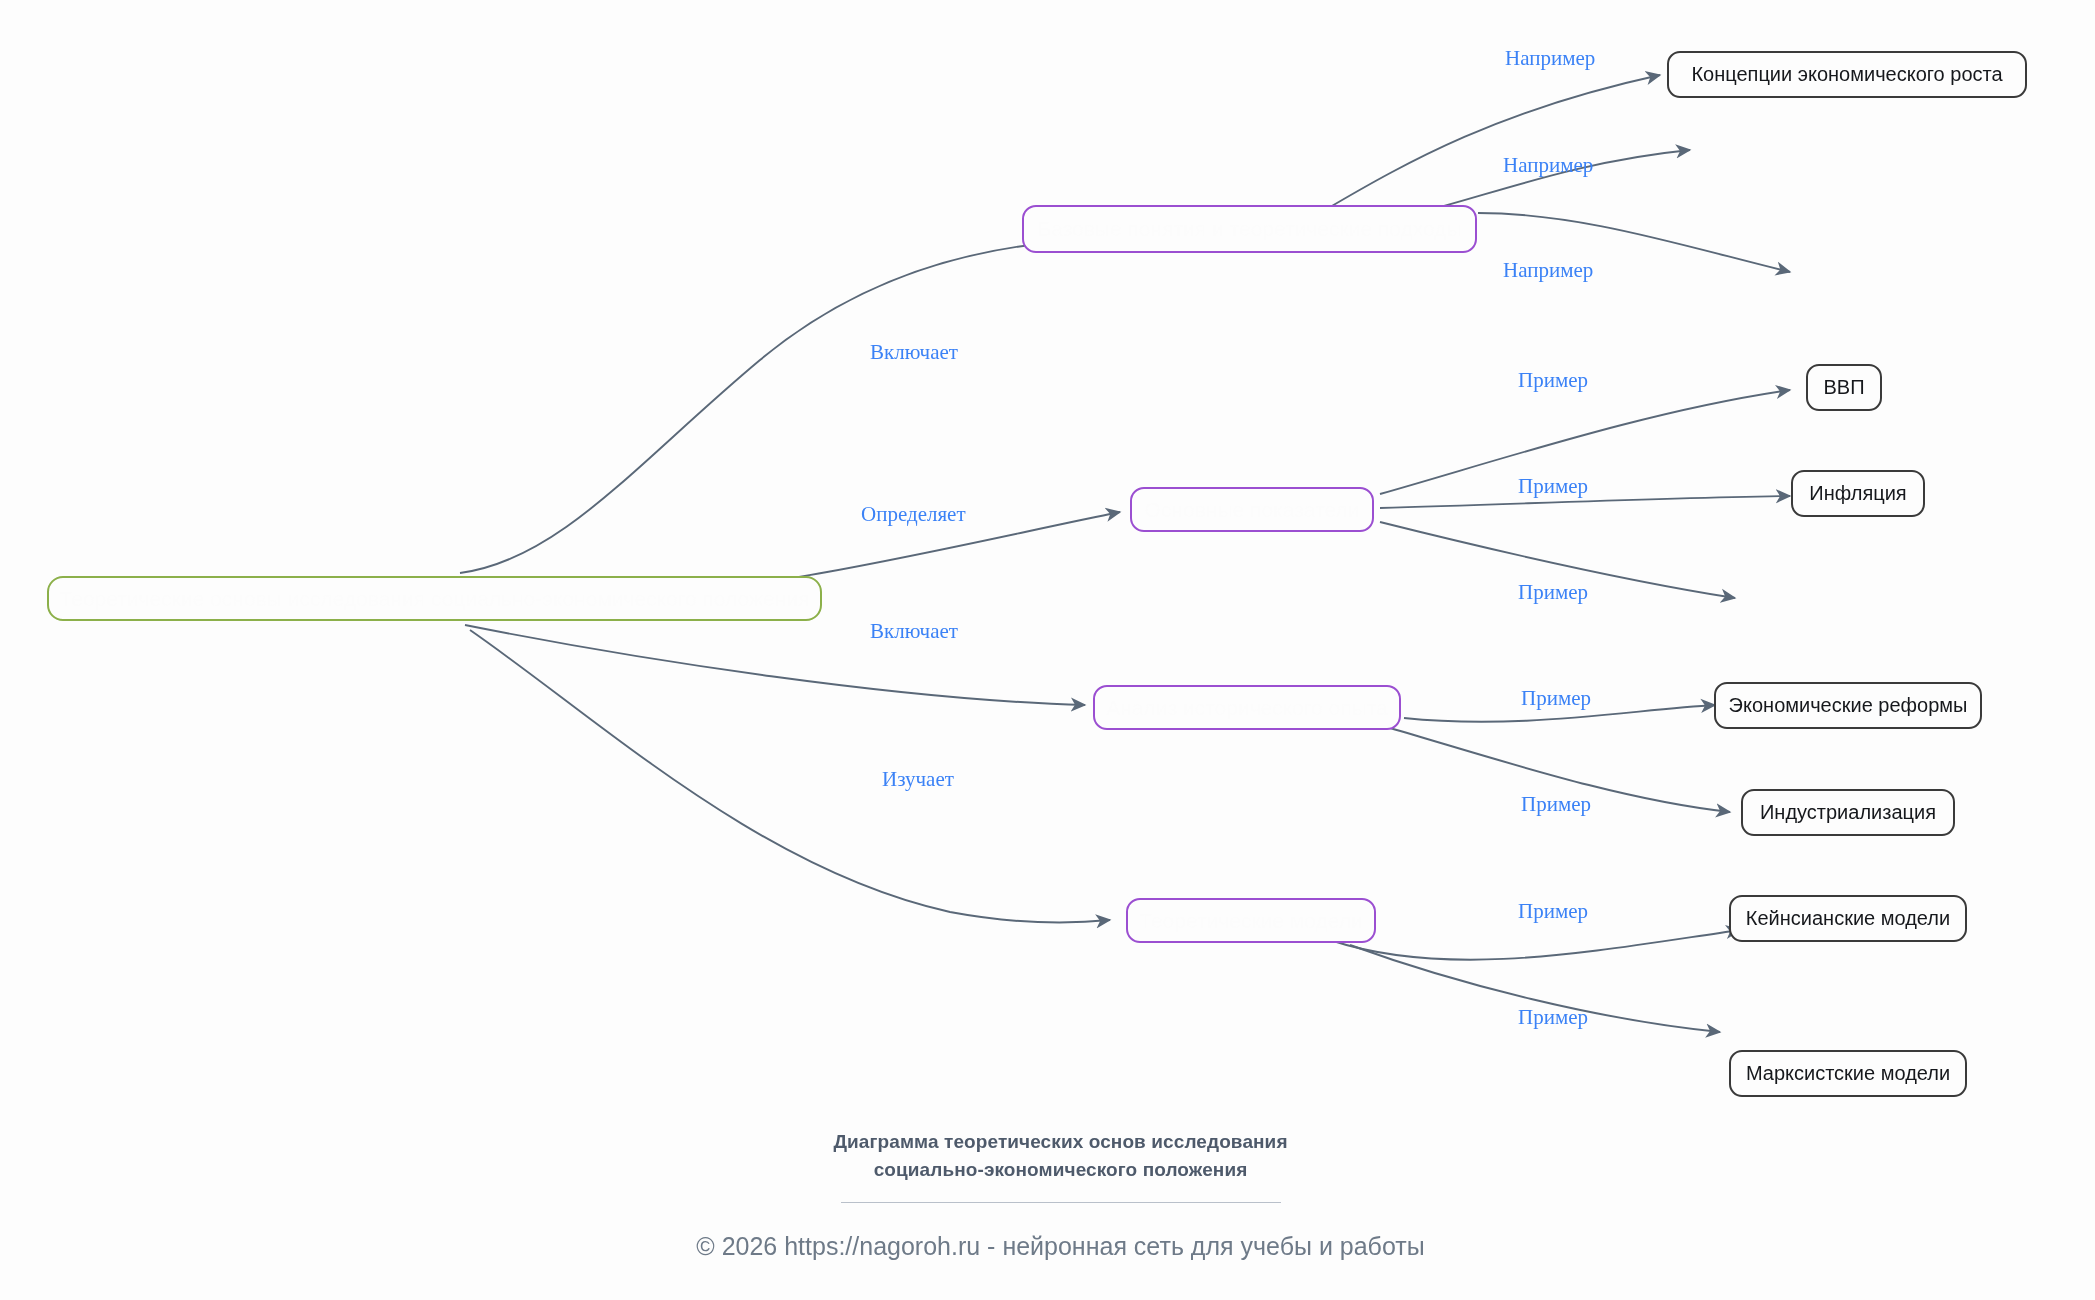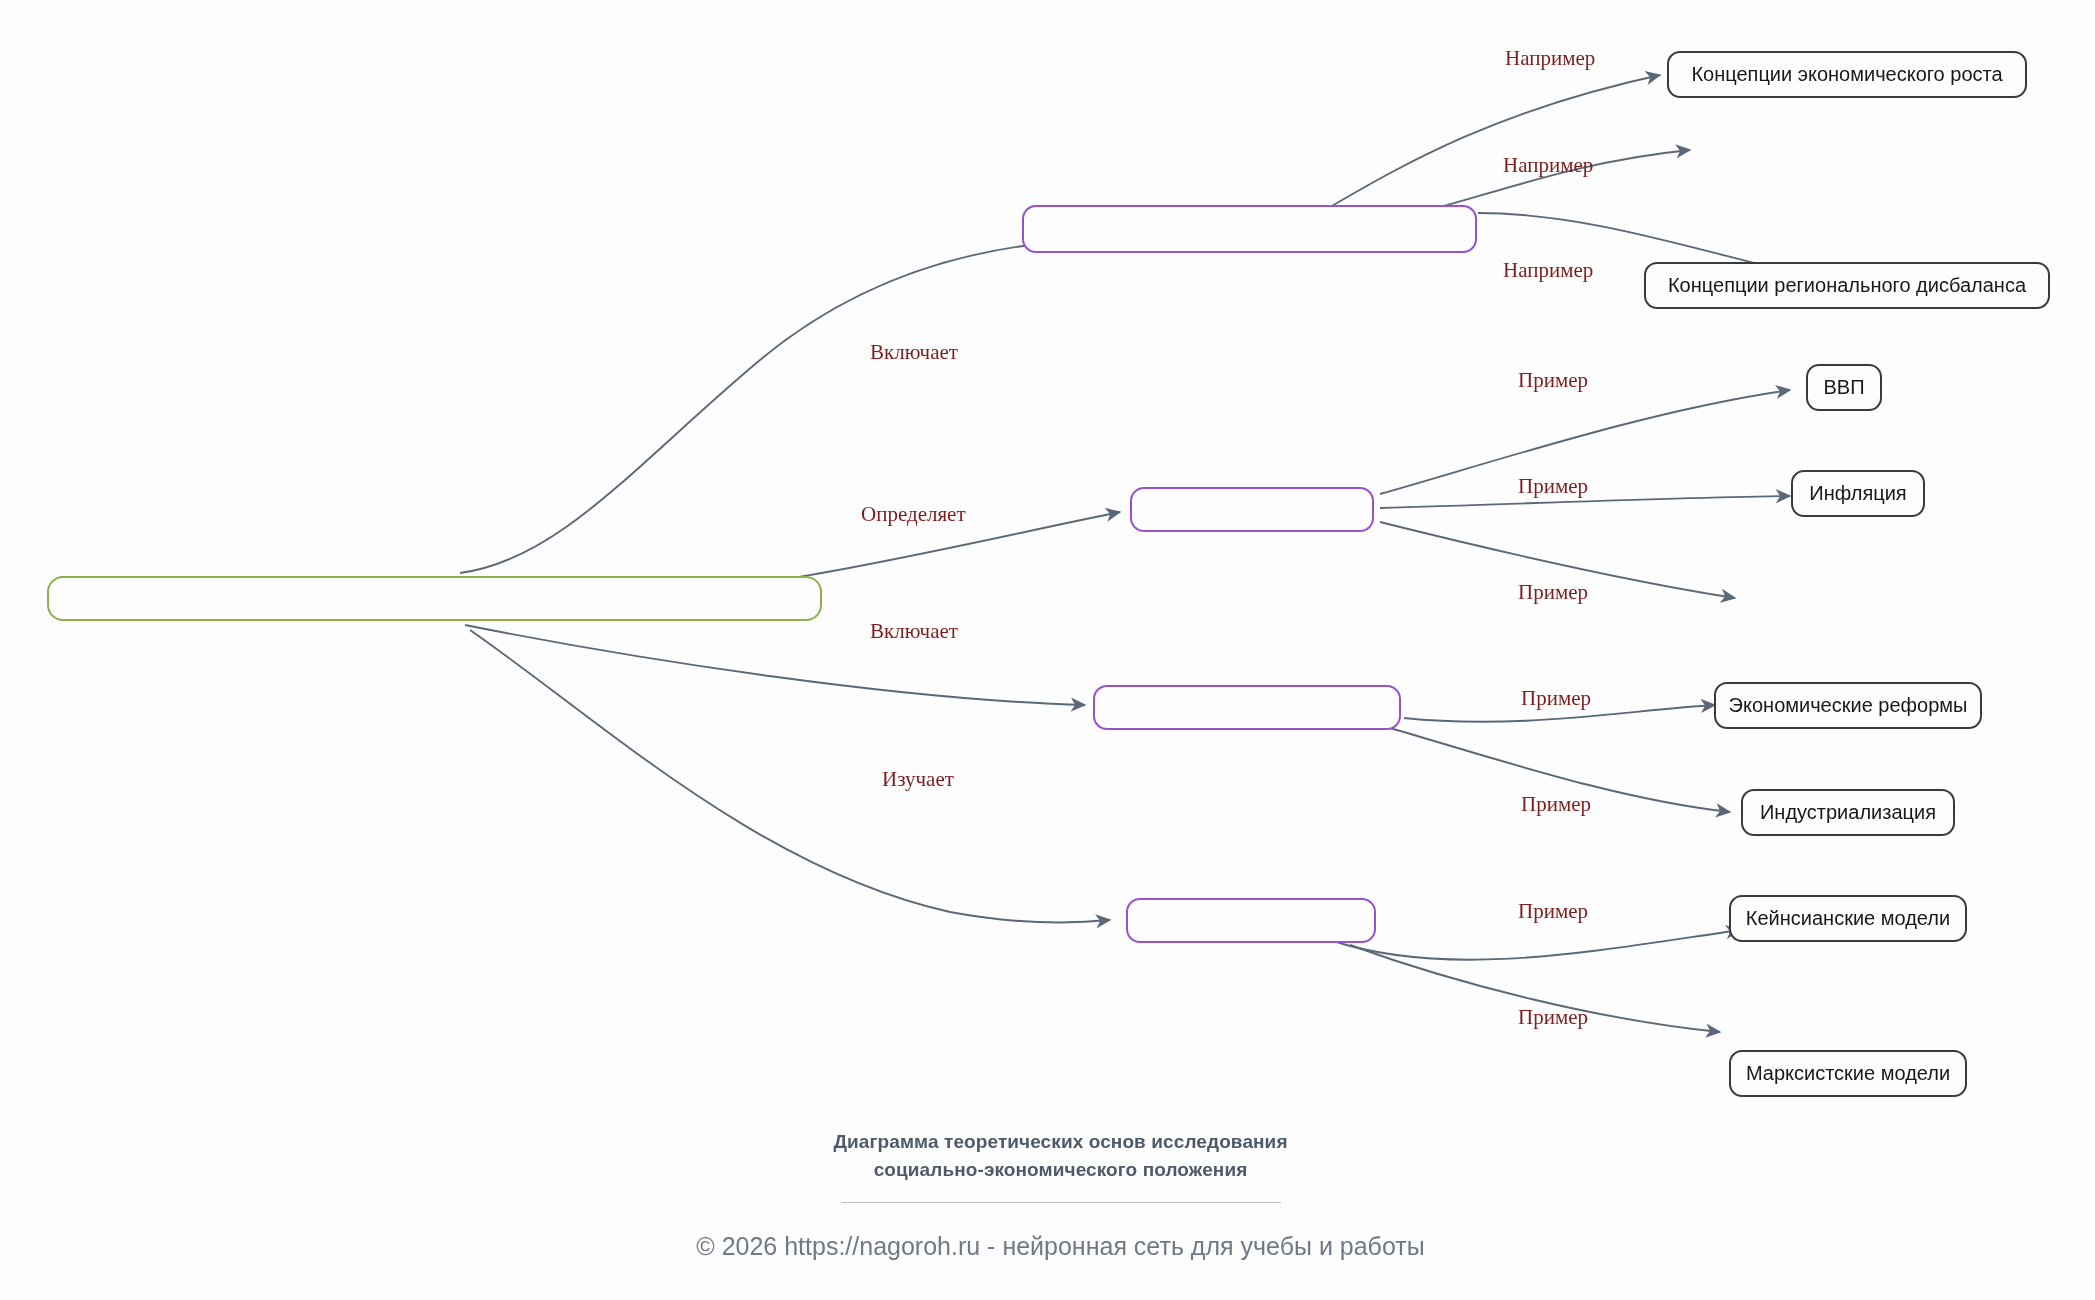--- a/index.html
+++ b/index.html
@@ -52,21 +52,21 @@
   .node-leaf {
     border: 2px solid #3a3a3a;
     color: #16181c;
     font-size: 20px;
     border-radius: 13px;
   }
   .edge-label {
     position: absolute;
     font-family: "Liberation Serif", serif;
     font-size: 21px;
-    color: #7f1d1d;
+    color: #3b82f6;
     white-space: nowrap;
     background: transparent;
   }
   #footer {
     position: absolute;
     left: 13px;
     top: 1128px;
     width: 2095px;
     text-align: center;
     font-family: "Liberation Sans", sans-serif;
@@ -143,23 +143,20 @@
 
   <div class="node node-branch" style="left:1126px; top:898px; width:250px; height:45px;">
     <span>Теоретические модели</span>
   </div>
 
   <div class="node node-leaf" style="left:1667px; top:51px; width:360px; height:47px;">
     <span>Концепции экономического роста</span>
   </div>
 
 
-  <div class="node node-leaf" style="left:1644px; top:262px; width:406px; height:47px;">
-    <span>Концепции регионального дисбаланса</span>
-  </div>
 
   <div class="node node-leaf" style="left:1806px; top:364px; width:76px; height:47px;">
     <span>ВВП</span>
   </div>
 
   <div class="node node-leaf" style="left:1791px; top:470px; width:134px; height:47px;">
     <span>Инфляция</span>
   </div>
 
 

